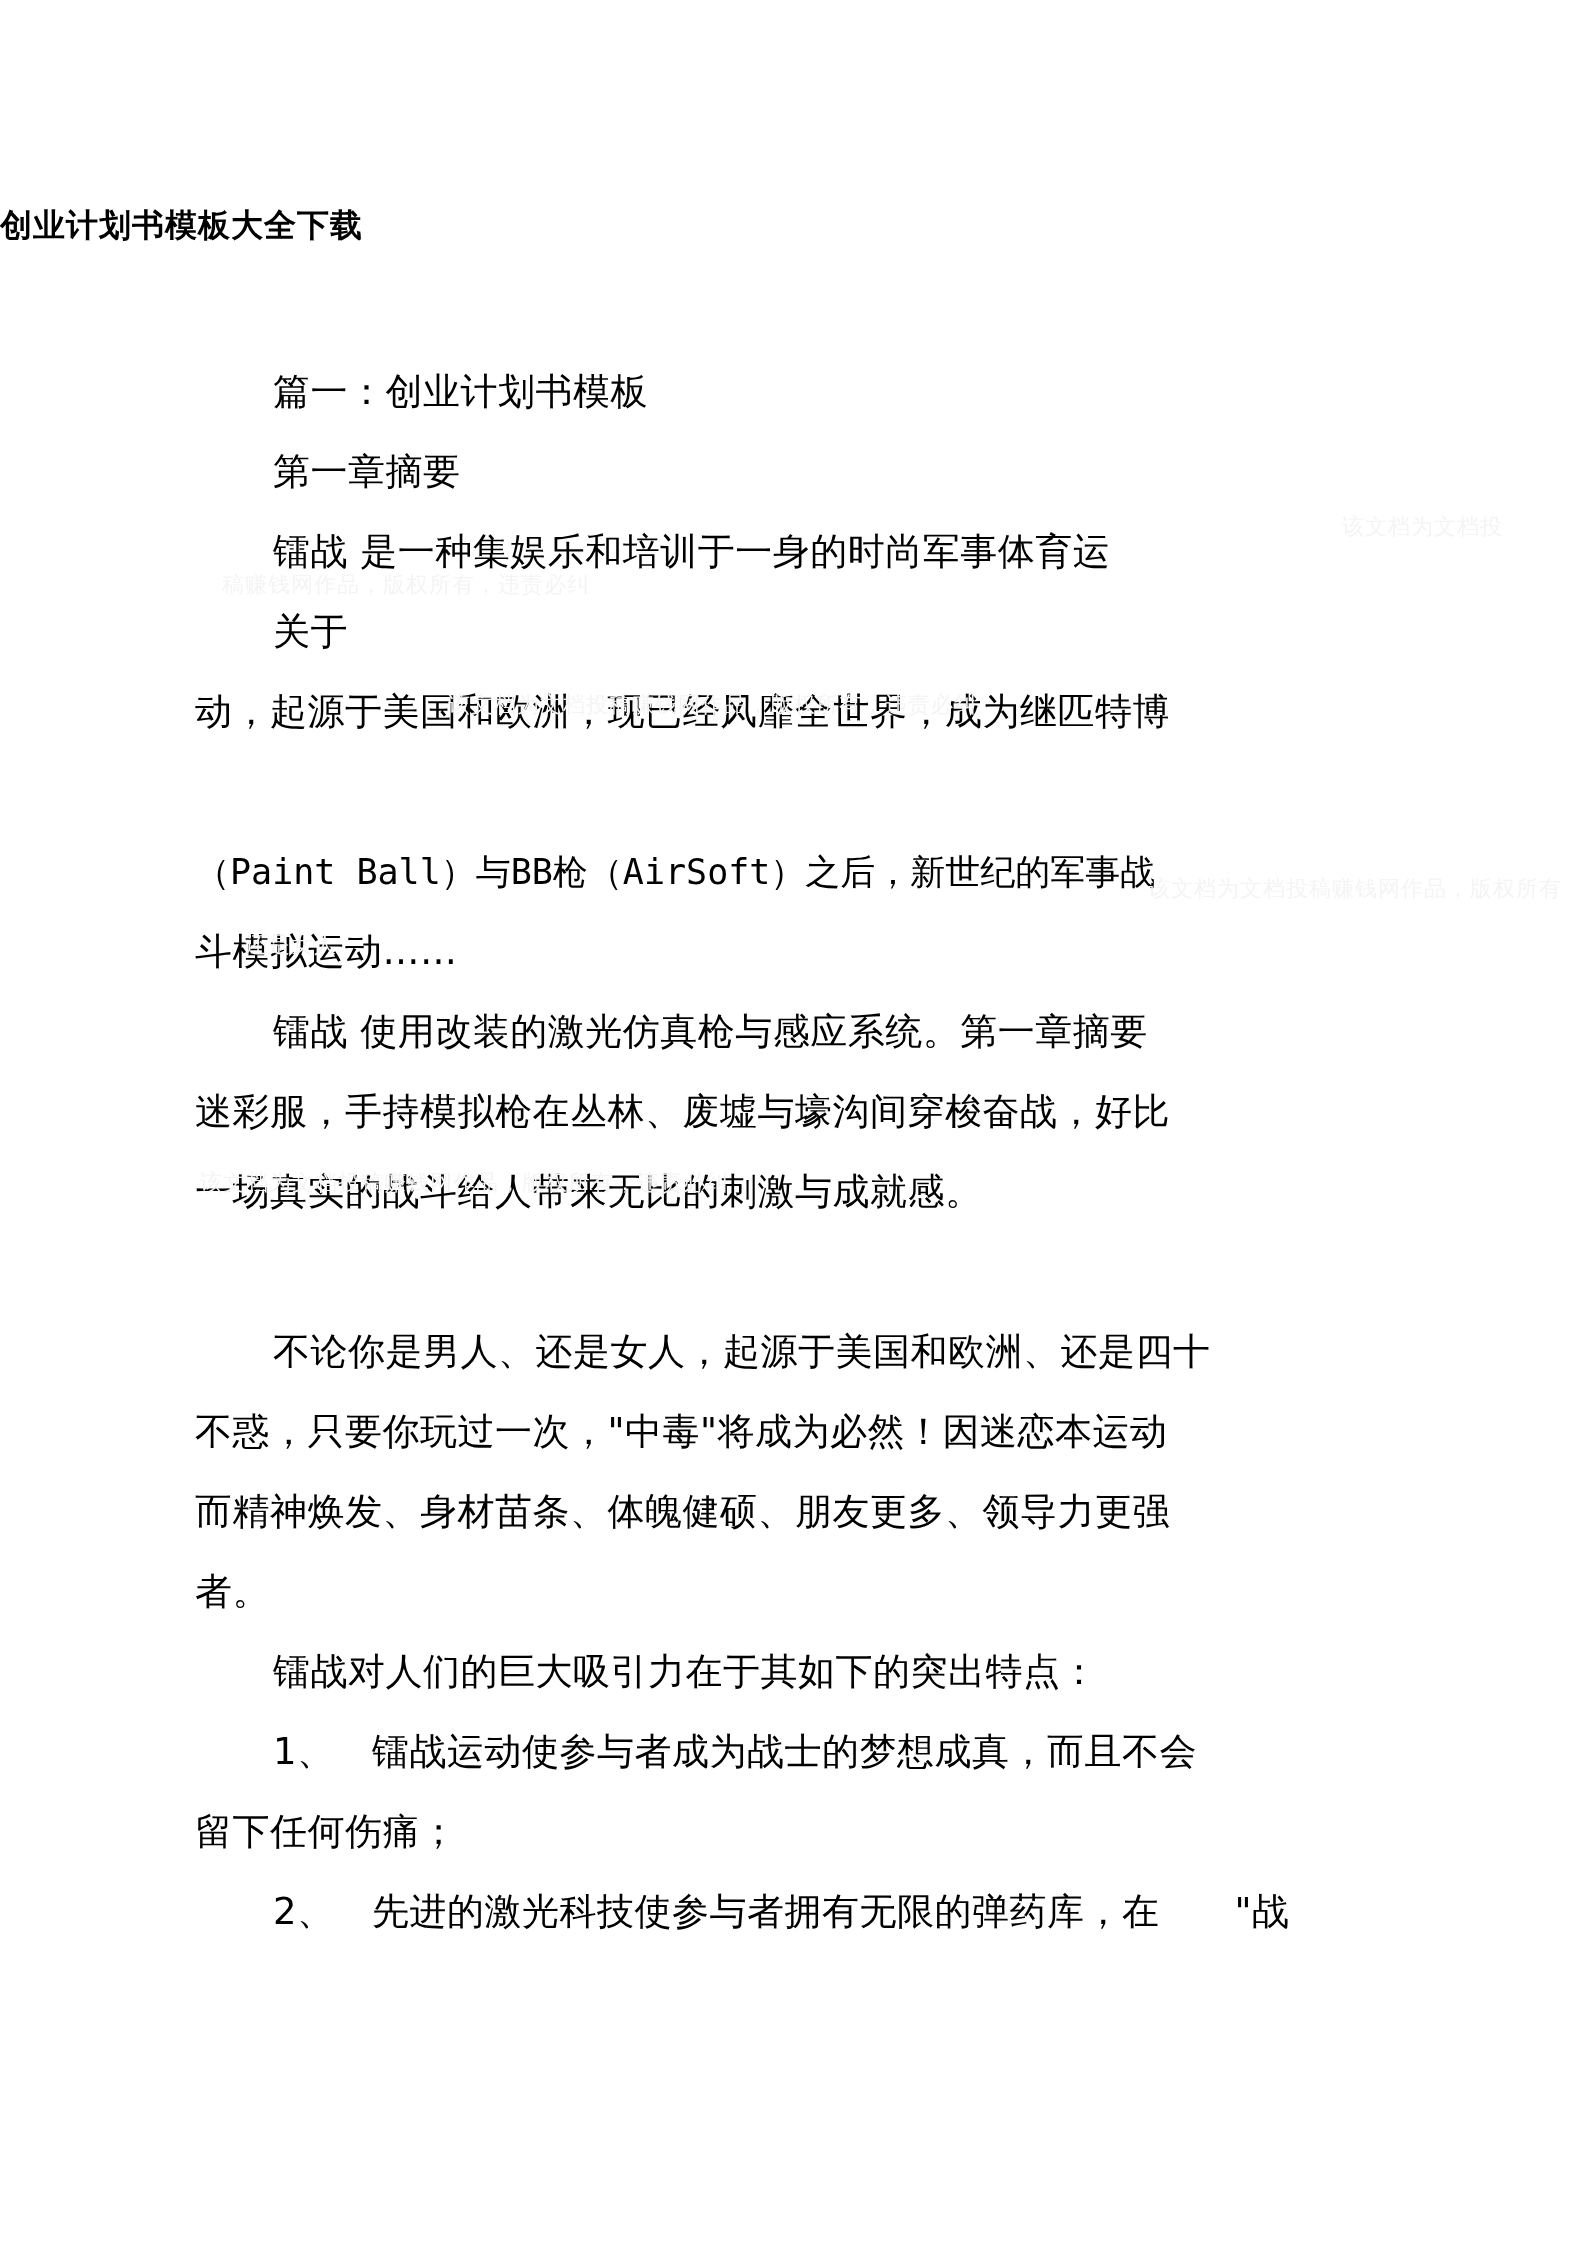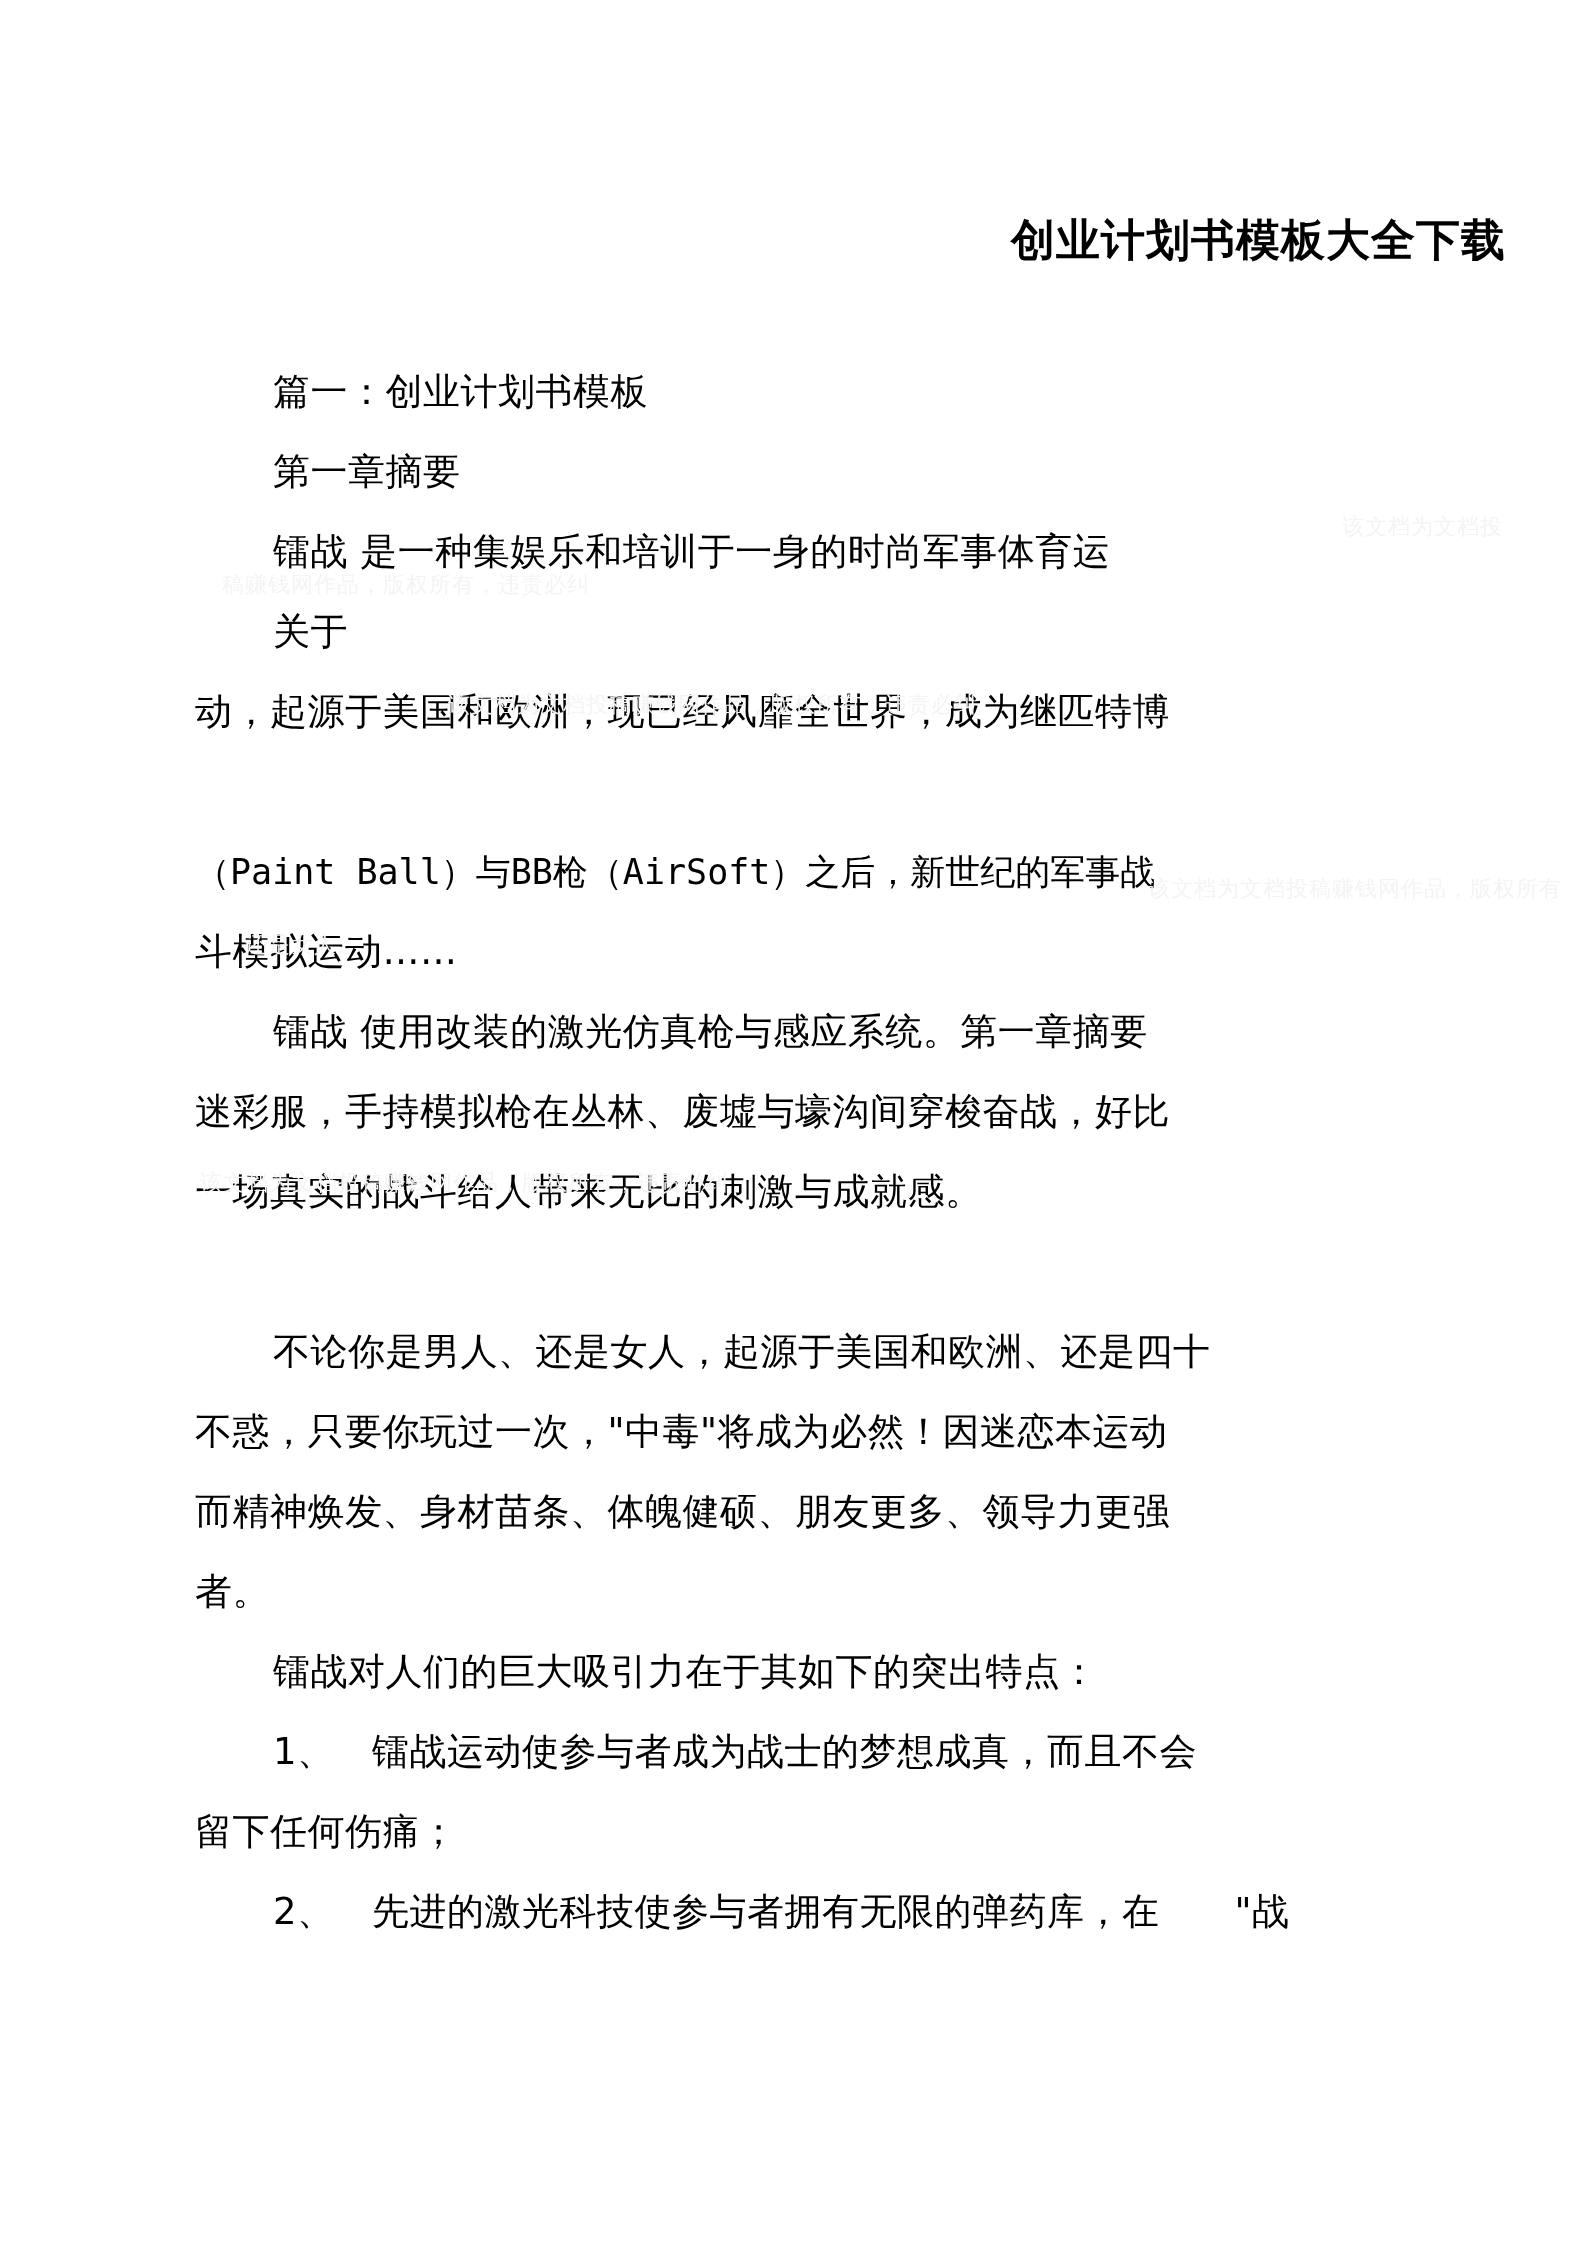--- a/index.html
+++ b/index.html
@@ -20,22 +20,22 @@
     overflow: hidden;
     box-sizing: border-box;
   }
 
   
   .doc-title {
     position: absolute;
     left: 0;
     top: 185px;
     width: 1506px;
-    text-align: right;
-    font-size: 44px;
+    text-align: left;
+    font-size: 32px;
     font-weight: bold;
     letter-spacing: 1px;
     line-height: 1.2;
     white-space: pre;
   }
 
   
   .body-block {
     position: absolute;
     left: 195px;

